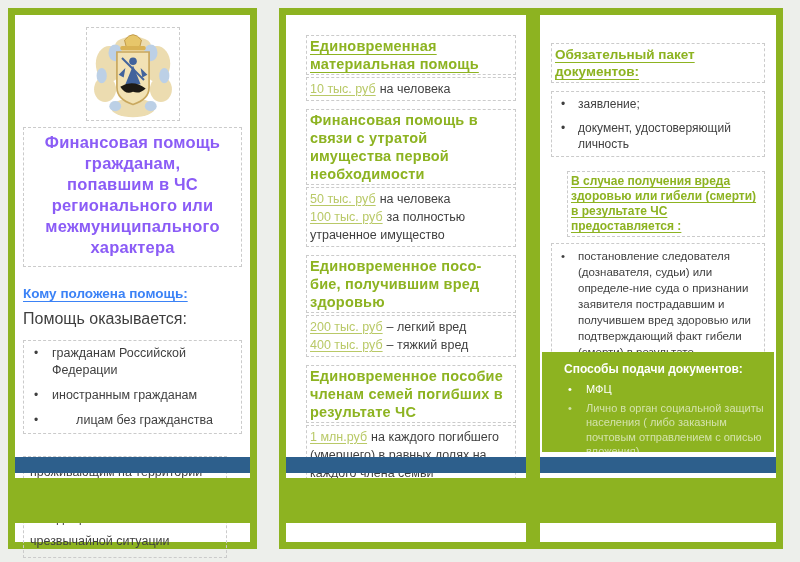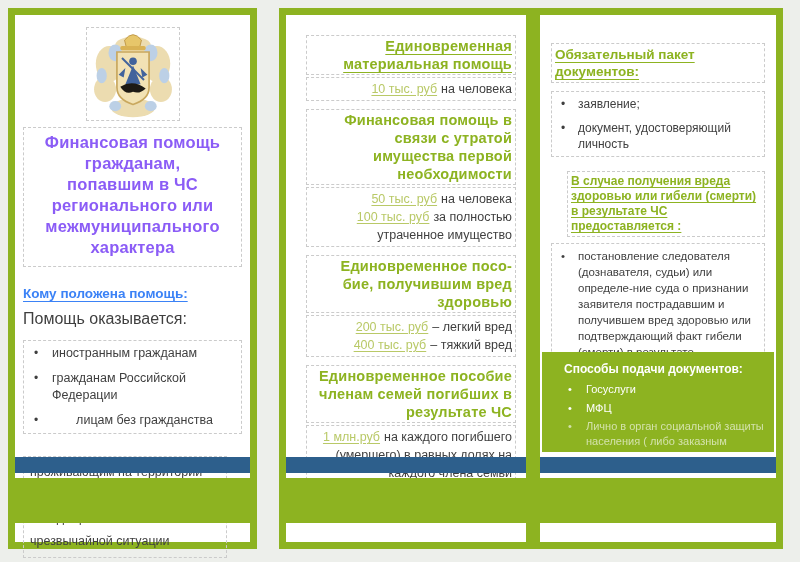--- a/index.html
+++ b/index.html
@@ -7,21 +7,21 @@
     position:relative; width:800px; height:562px;
     background:#edefeb; overflow:hidden;
     font-family:"Liberation Sans", sans-serif;
     color:#3f3f3f;
   }
   .panel{
     position:absolute; top:8px; height:541px; box-sizing:border-box;
     background:#ffffff; border:7px solid #8db321;
   }
   #panel-left  {left:8px;   width:249px; padding:10px 8px 0 8px;}
-  #panel-mid   {left:279px; width:254px; padding:20px 10px 0 20px;text-align:right;}
+  #panel-mid   {left:279px; width:254px; padding:20px 10px 0 20px;}
   #panel-right {left:533px; width:250px; padding:28px 11px 0 11px;}
 
   
   .tb{border:1px dashed #cbcbcb; }
 
   
   .bar-blue{position:absolute; left:0; right:0; top:442px; height:16px; background:#2d5f8c;}
   .bar-green{position:absolute; left:0; right:0; top:463px; height:45px; background:#8db321;}
 
   
@@ -134,22 +134,22 @@
       <div>попавшим в ЧС</div>
       <div>регионального или</div>
       <div>межмуниципального</div>
       <div>характера</div>
     </h1>
 
     <h2 class="green-h">Кому положена помощь:</h2>
     <p class="intro">Помощь оказывается:</p>
 
     <ul class="plain tb">
+      <li>гражданам Российской Федерации</li>
       <li>иностранным гражданам</li>
-      <li>гражданам Российской Федерации</li>
       <li>лицам без гражданства</li>
     </ul>
 
     <div class="residence tb">
       <div>проживающим на территории</div>
       <div>Архангельской области,</div>
       <div>находящейся в зоне</div>
       <div>чрезвычайной ситуации</div>
     </div>
 
@@ -217,21 +217,20 @@
     <div class="r-h2 tb">В случае получения вреда здоровью или гибели (смерти) в результате ЧС предоставляется :</div>
 
     <ul class="r-list tight tb">
       <li>постановление следователя (дознавателя, судьи) или определе-ние суда о признании заявителя пострадавшим и получившем вред здоровью или подтверждающий факт гибели (смерти) в результате чрезвычайной ситуации</li>
       <li>документы, подтверждающие род-ственные отношения членов семьи</li>
     </ul>
 
     <div class="submit-box">
       <div class="submit-title">Способы подачи документов:</div>
       <ul class="submit-list">
-        <li>Госуслуги</li>
         <li>МФЦ</li>
         <li class="muted">Лично в орган социальной защиты населения ( либо заказным почтовым отправлением с описью вложения)</li>
       </ul>
     </div>
 
     <div class="bar-blue"></div>
     <div class="bar-green"></div>
   </section>
 
 </div>

